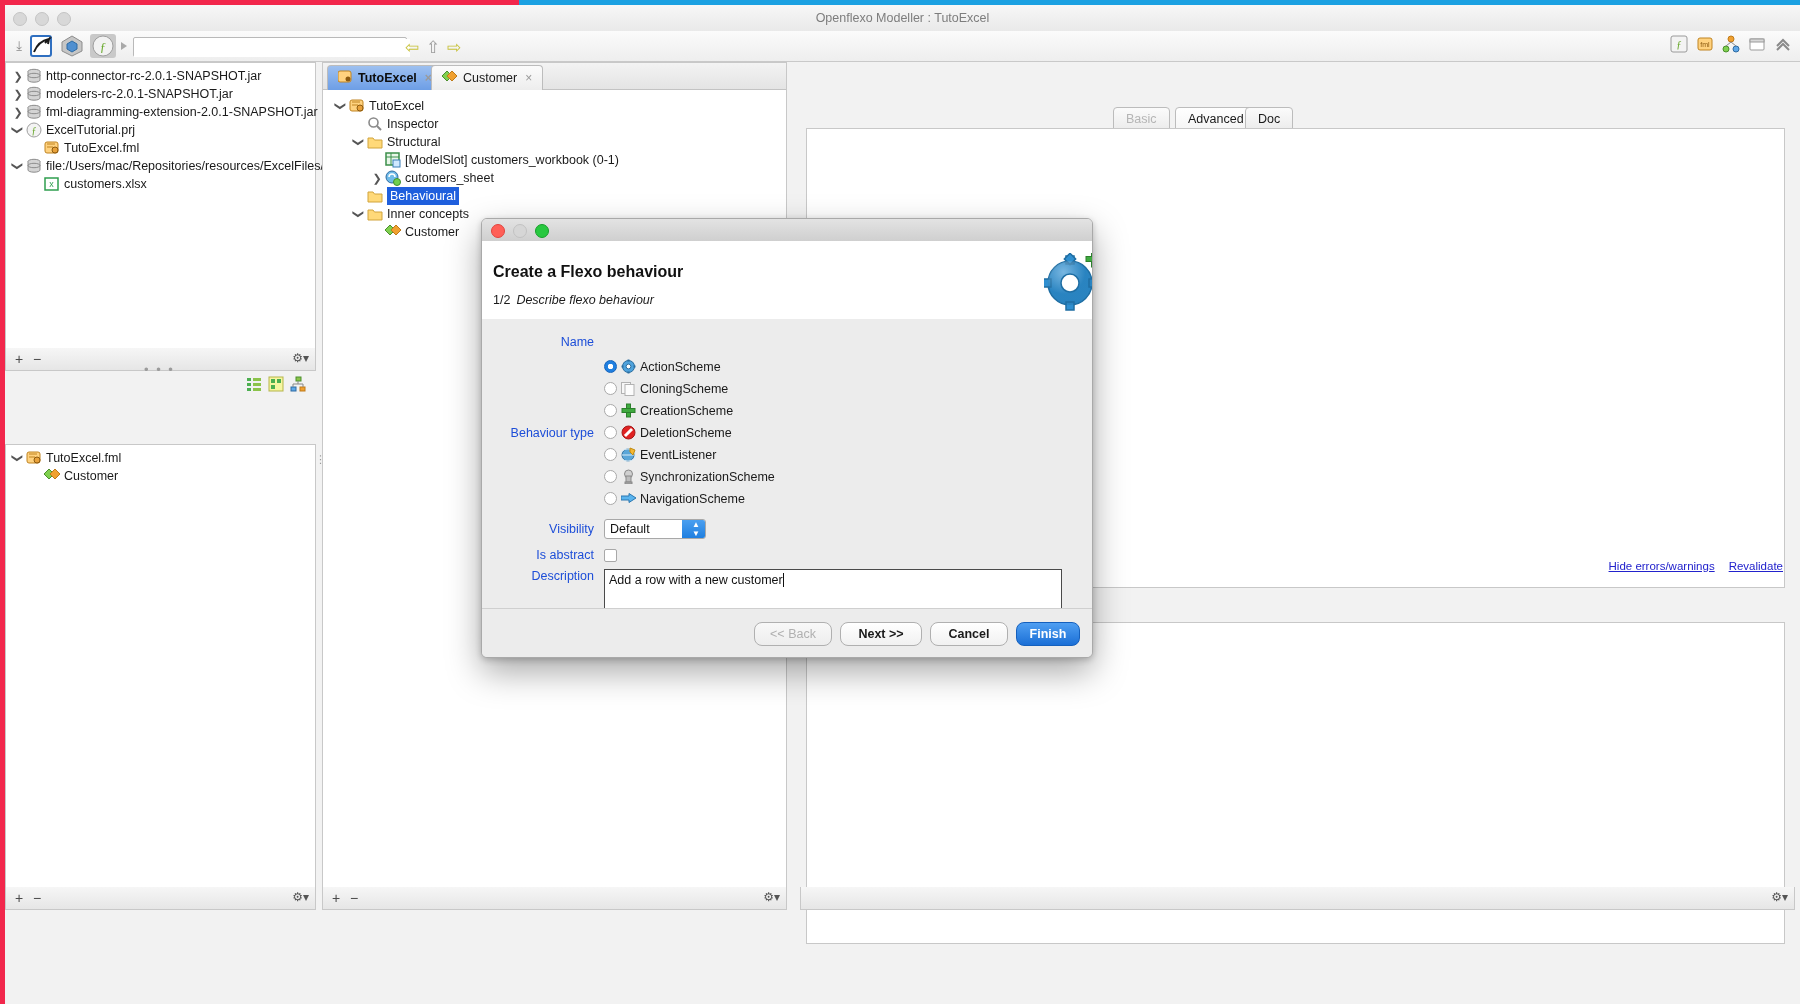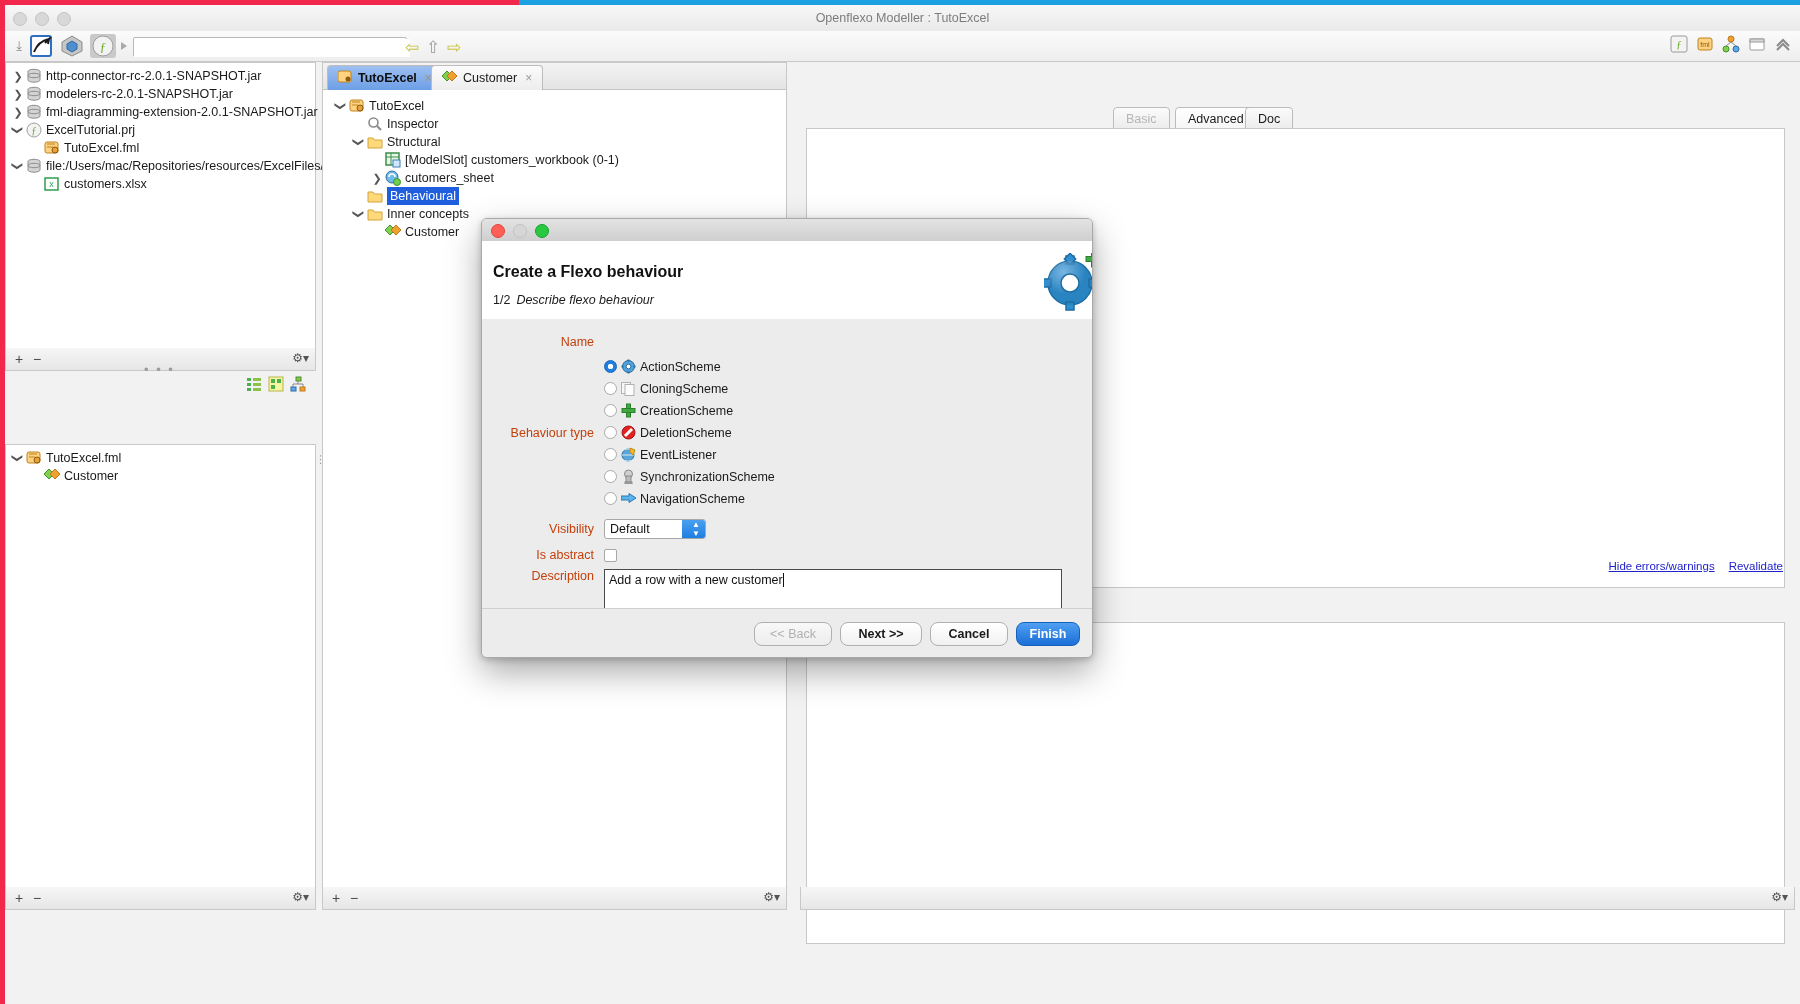--- a/index.html
+++ b/index.html
@@ -231,21 +231,21 @@
     position: absolute; right: 14px; top: 12px; width: 62px; height: 58px;
   }
 
   .dlg-body {
     position: absolute; left: 0; top: 100px; width: 610px; height: 290px;
     background: #ececec;
   }
   .frow { position: absolute; left: 0; width: 610px; display: flex; align-items: center; }
   .flabel {
     width: 112px; text-align: right; padding-right: 10px;
-    font-size: 12.5px; color: #c2410c;
+    font-size: 12.5px; color: #1d4ed8;
   }
   .finput {
     width: 458px; height: 18px; background: #fff;
     border: 1px solid #a8a8a8; font-size: 12.5px; color: #111;
     padding: 0 4px; line-height: 18px; box-sizing: border-box;
   }
   .radio-row { display: flex; align-items: center; gap: 4px; }
   .radio {
     width: 13px; height: 13px; border-radius: 50%;
     background: #fff; border: 1px solid #a9a9a9; box-sizing: border-box;

